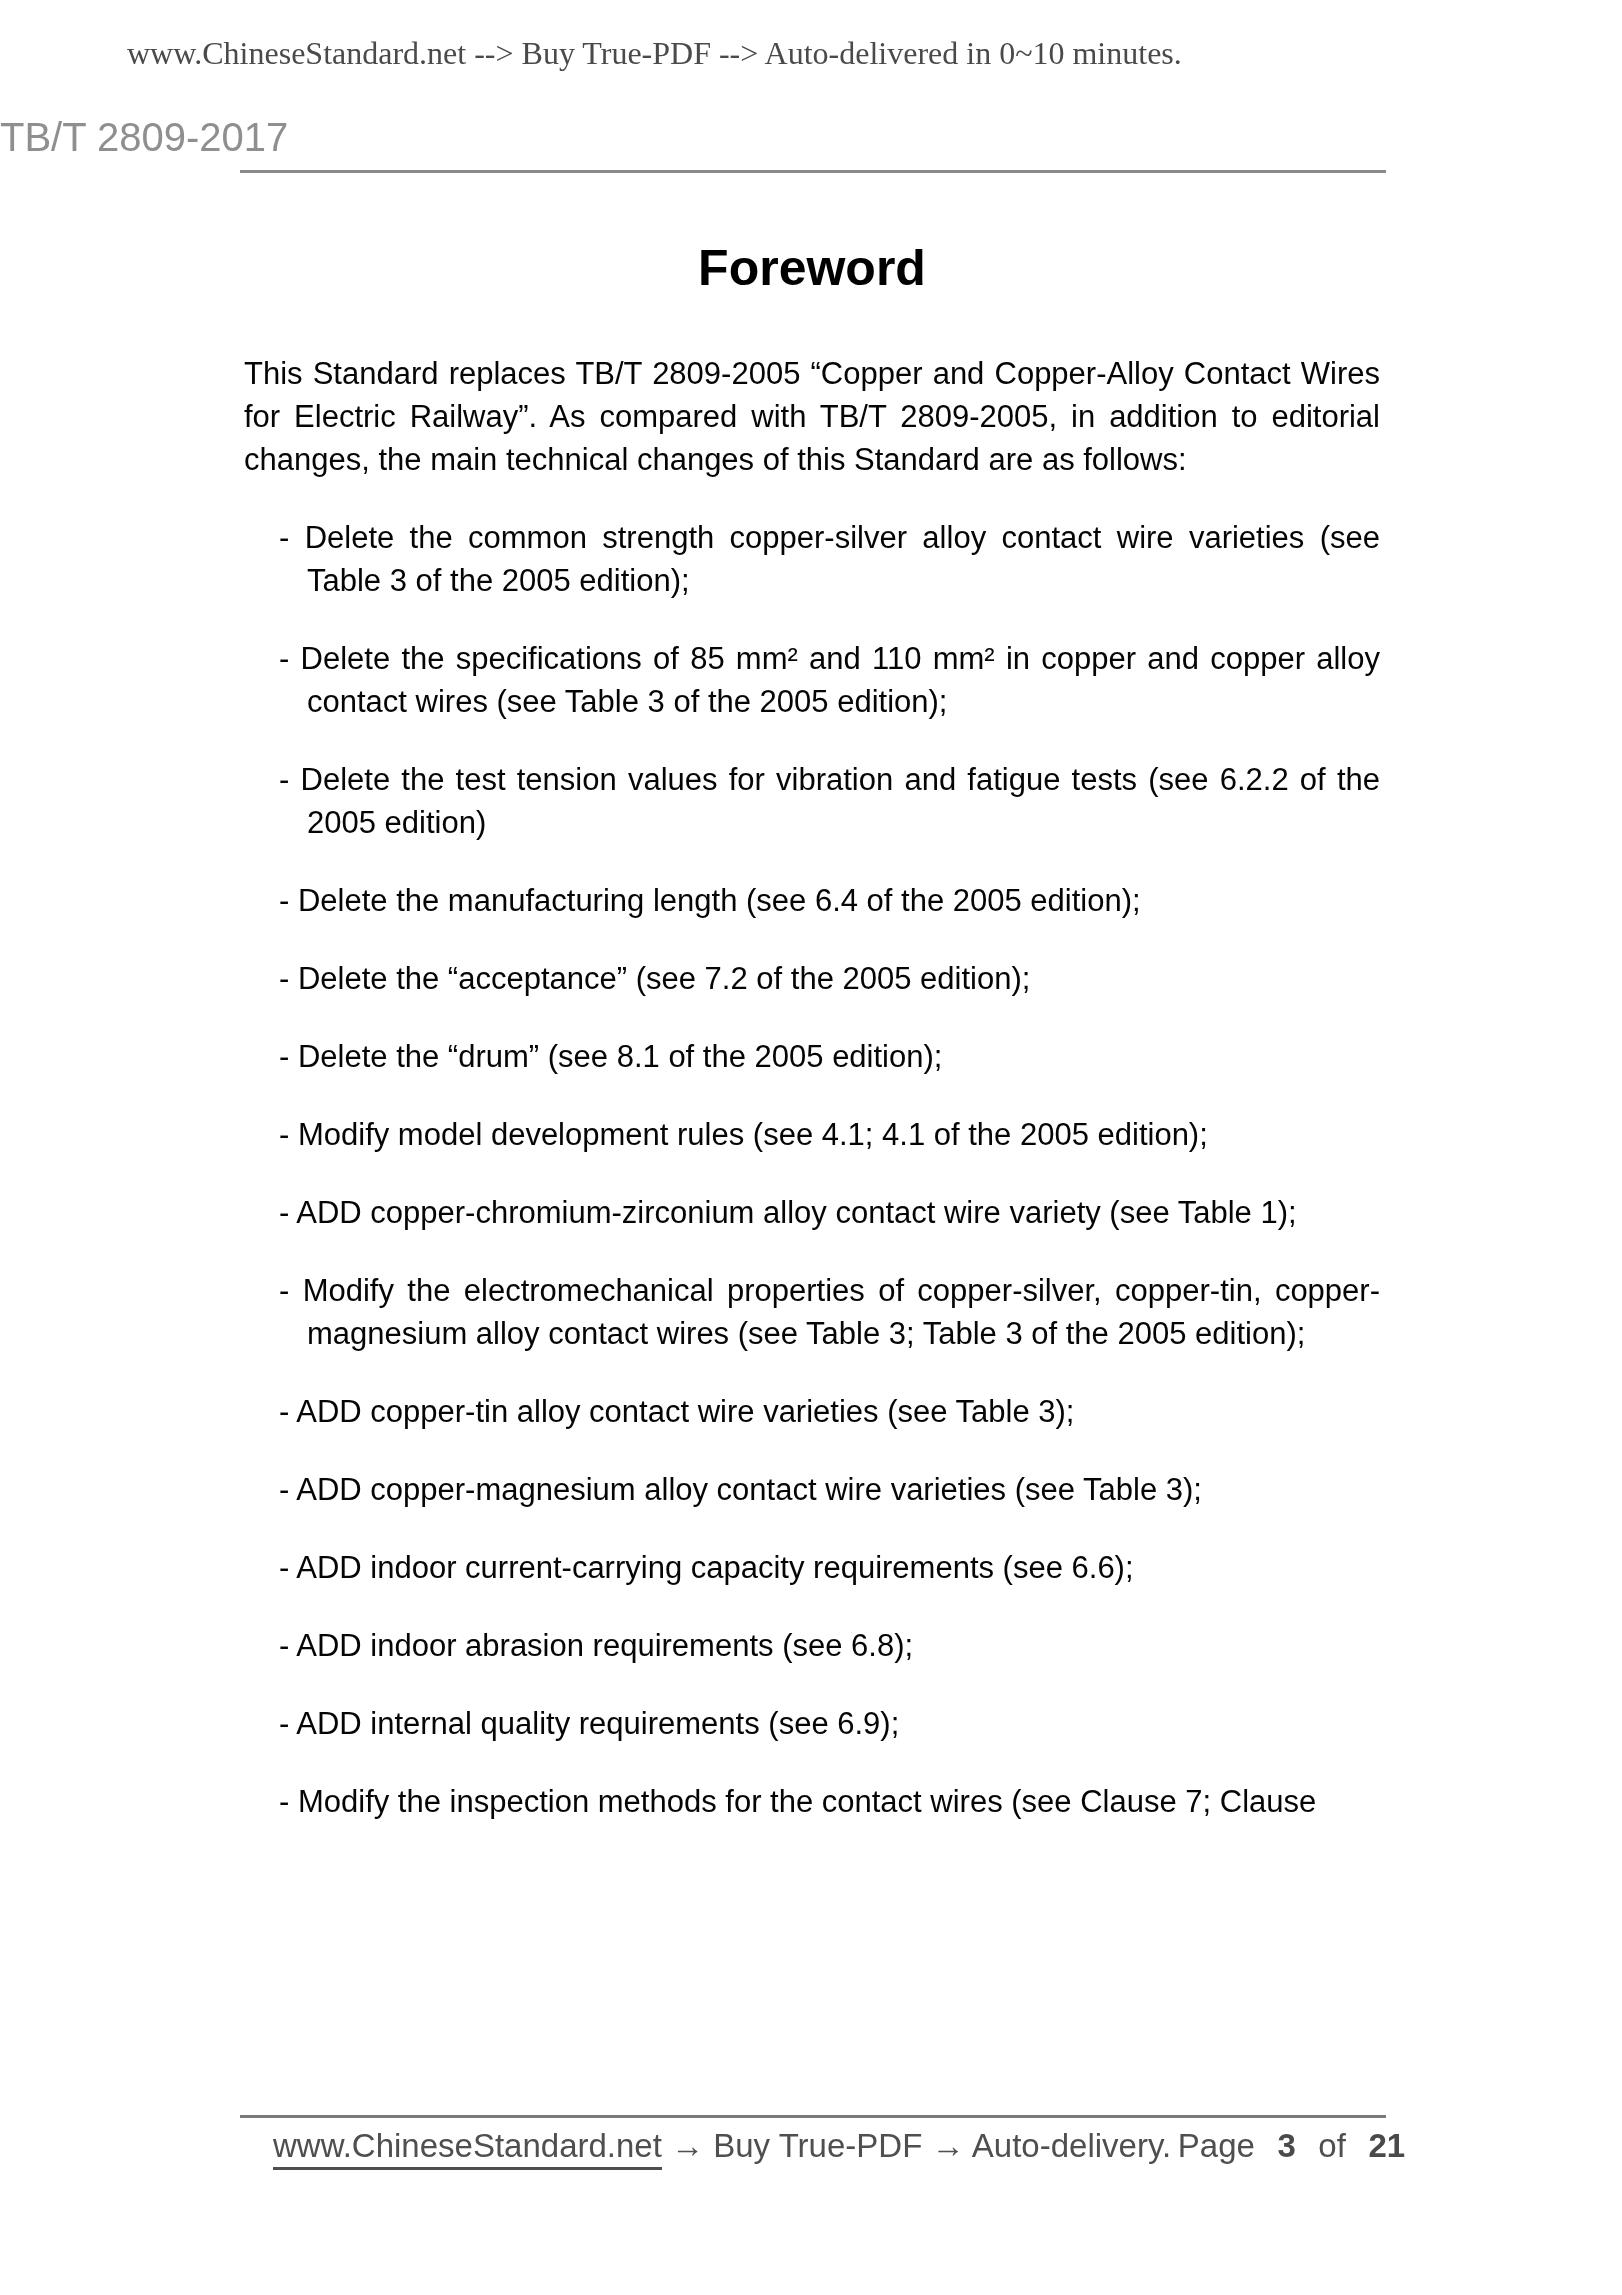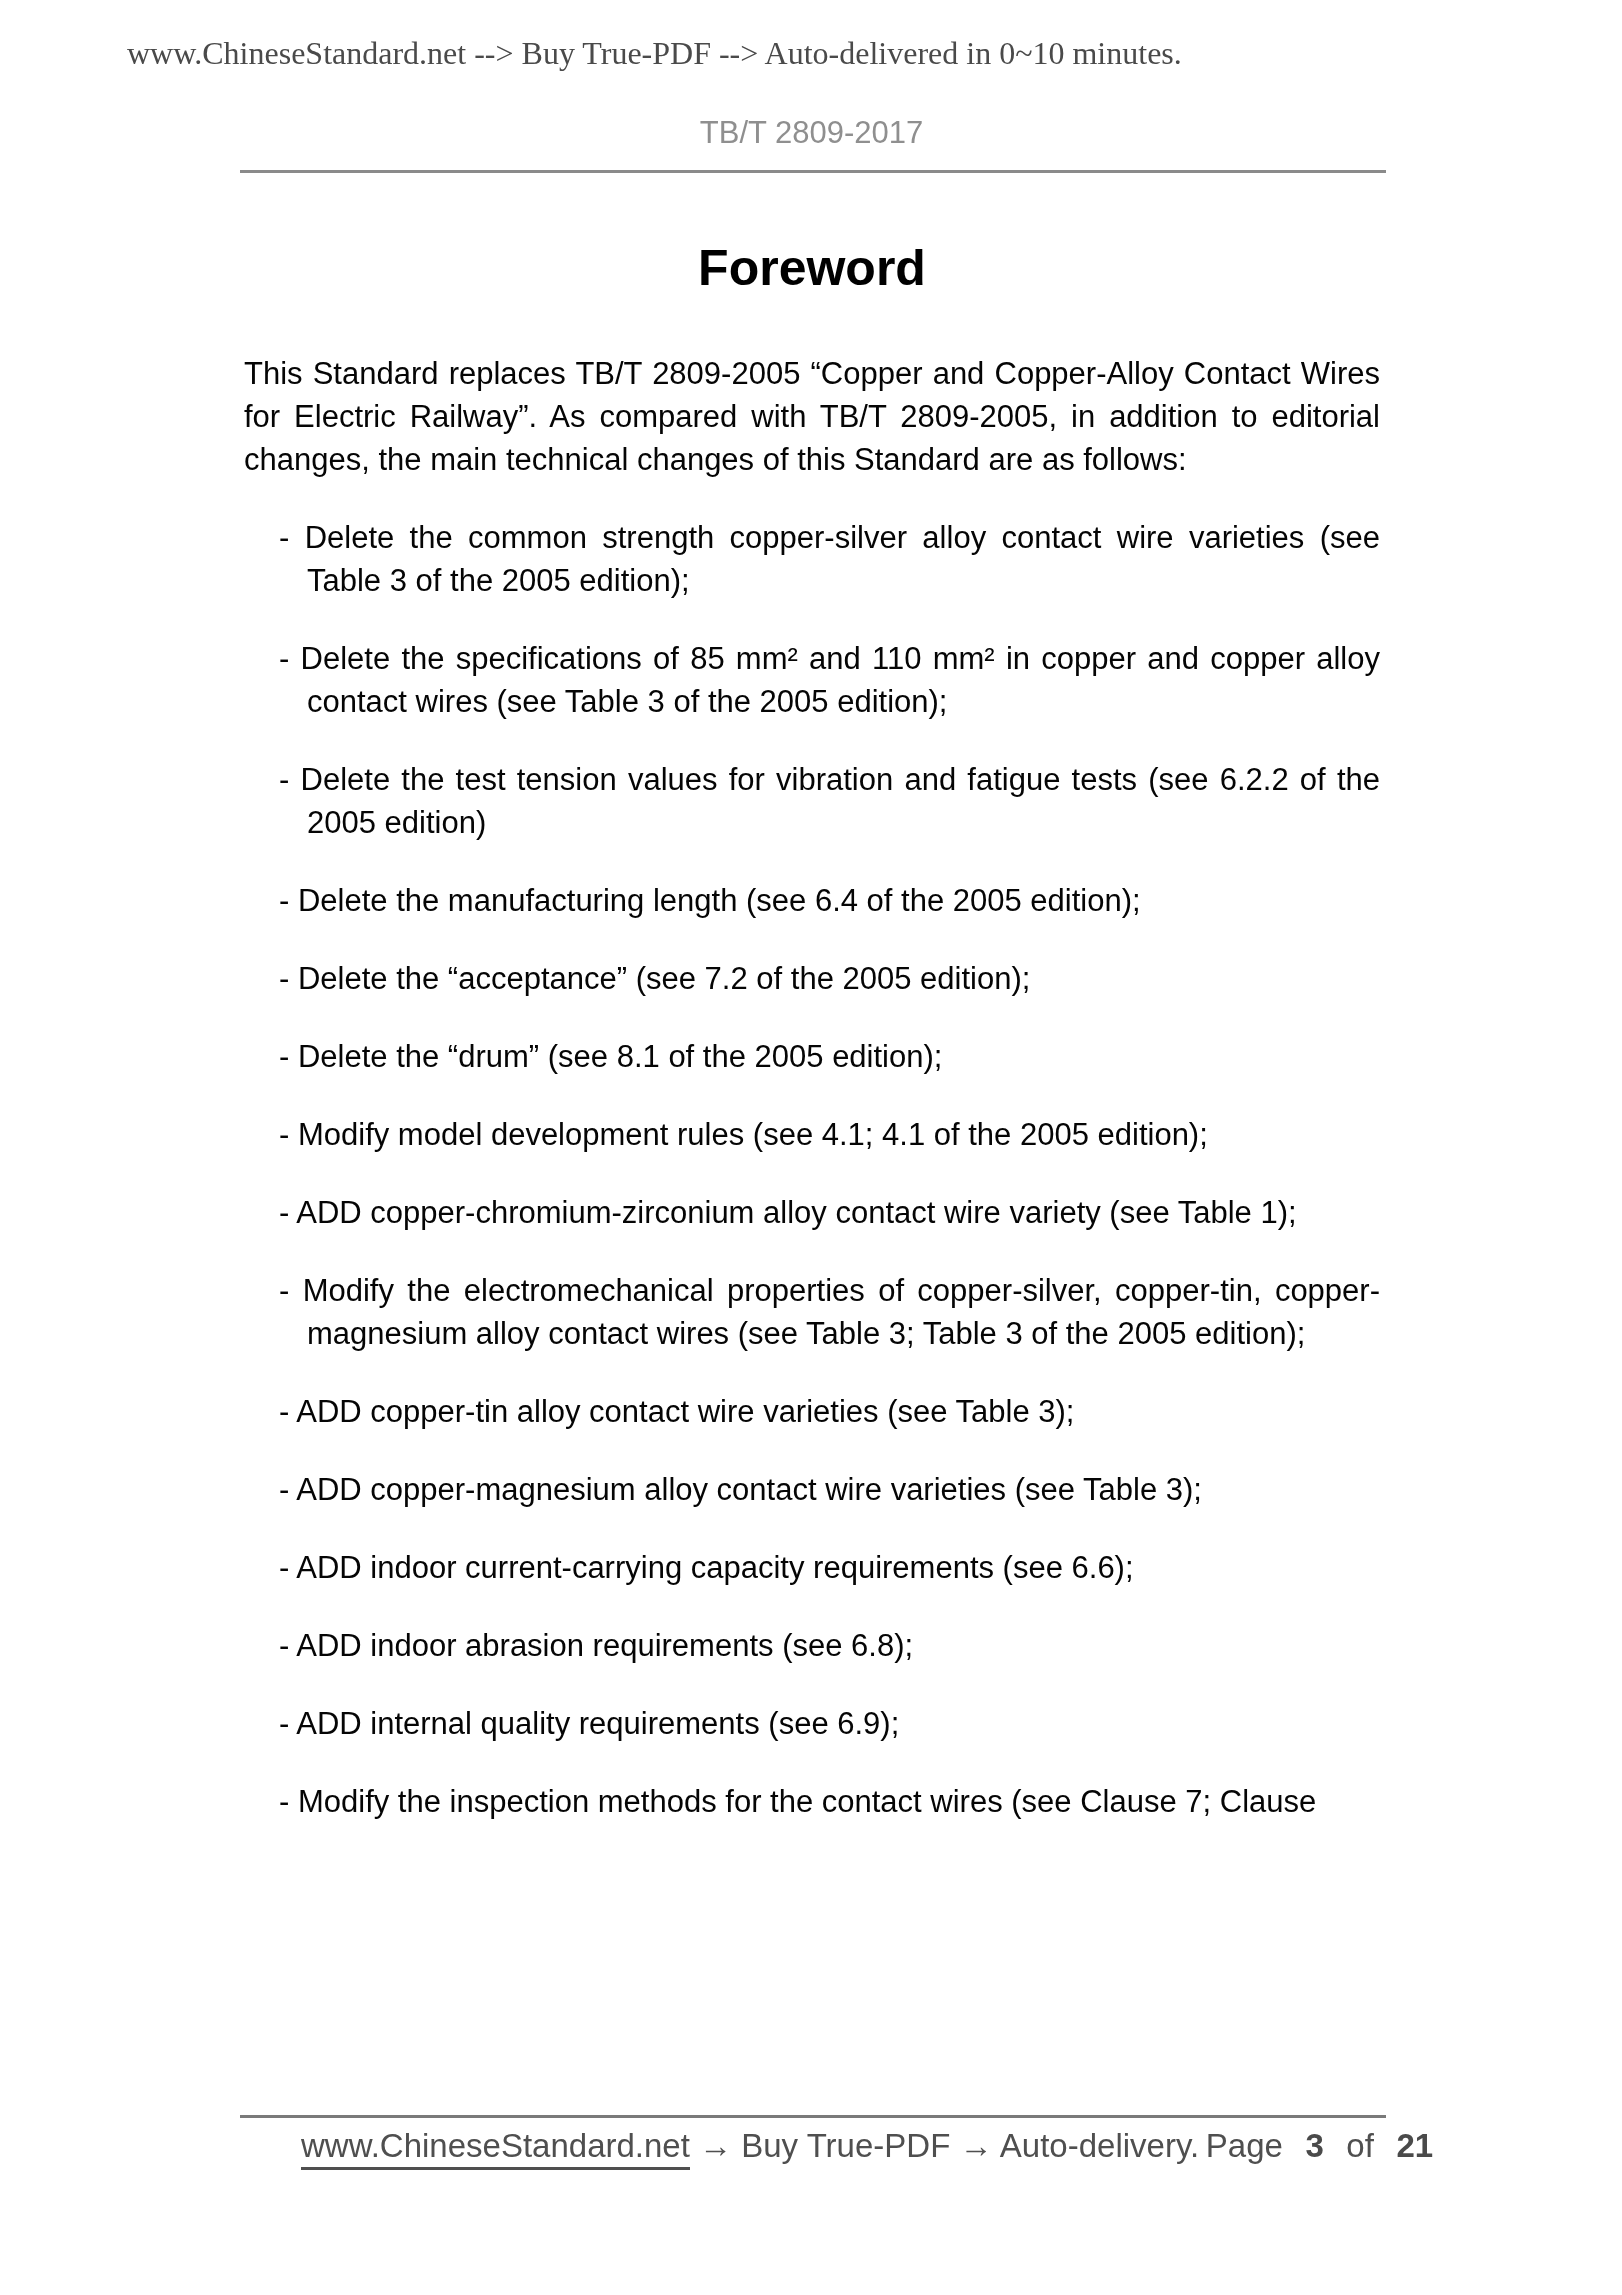--- a/index.html
+++ b/index.html
@@ -18,22 +18,22 @@
     font-size:32px;
     color:#4a4a4a;
     white-space:nowrap;
     font-family:Liberation Serif, serif;
   }
   .doc-number {
     position:absolute;
     left:0;
     top:115px;
     width:100%;
-    text-align:center;
-    font-size:31px;
+    text-align:left;
+    font-size:40px;
     color:#8f8f8f;
   }
   .header-rule {
     position:absolute;
     left:240px;
     top:170px;
     width:1146px;
     height:2.5px;
     background:#8a8a8a;
   }
@@ -75,21 +75,20 @@
     position:absolute;
     left:273px;
     top:2127px;
     width:1079px;
     display:flex;
     justify-content:space-between;
     align-items:center;
     font-size:33px;
     color:#4f4f4f;
     white-space:nowrap;
-    margin-left:28px;
   }
   .footer-link {
     color:#4f4f4f;
     text-decoration:none;
     border-bottom:3.3px solid #4f4f4f;
     padding-bottom:2.5px;
     cursor:pointer;
   }
   .footer-page span { margin:0 6.7px; }
   .footer-page .num { font-weight:700; color:#4a4a4a; }

